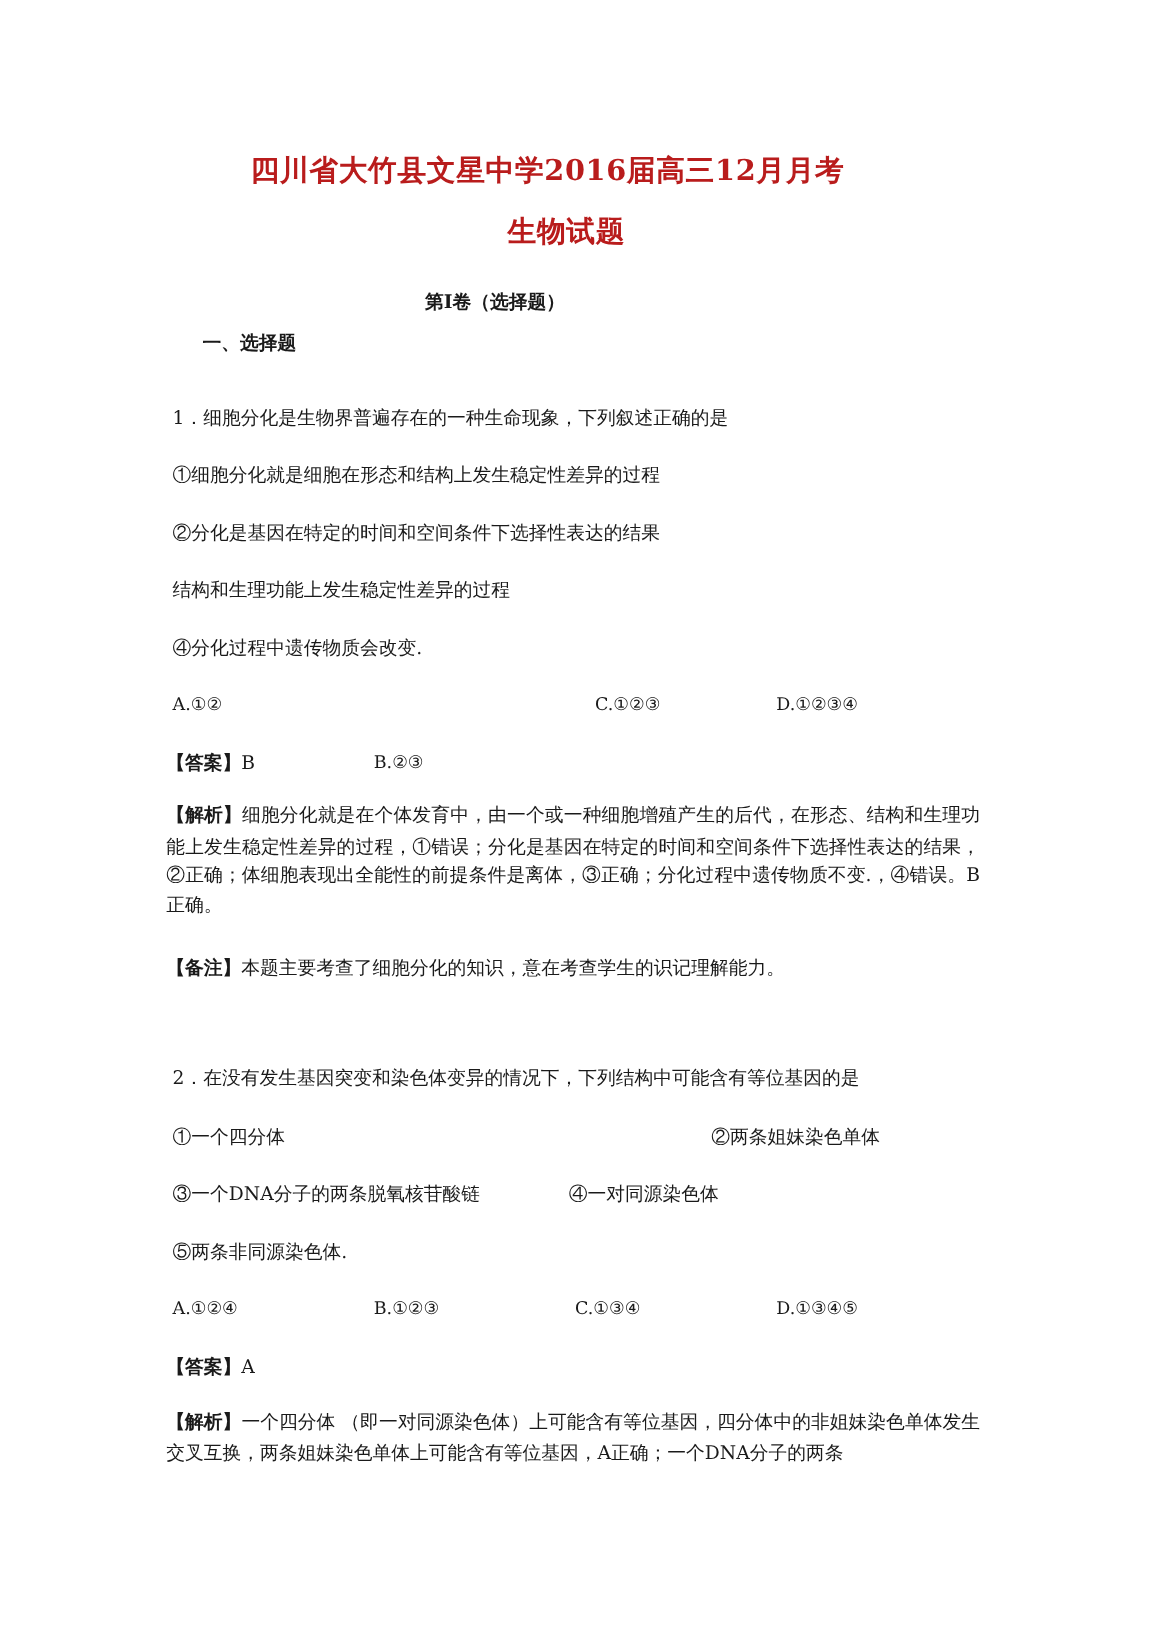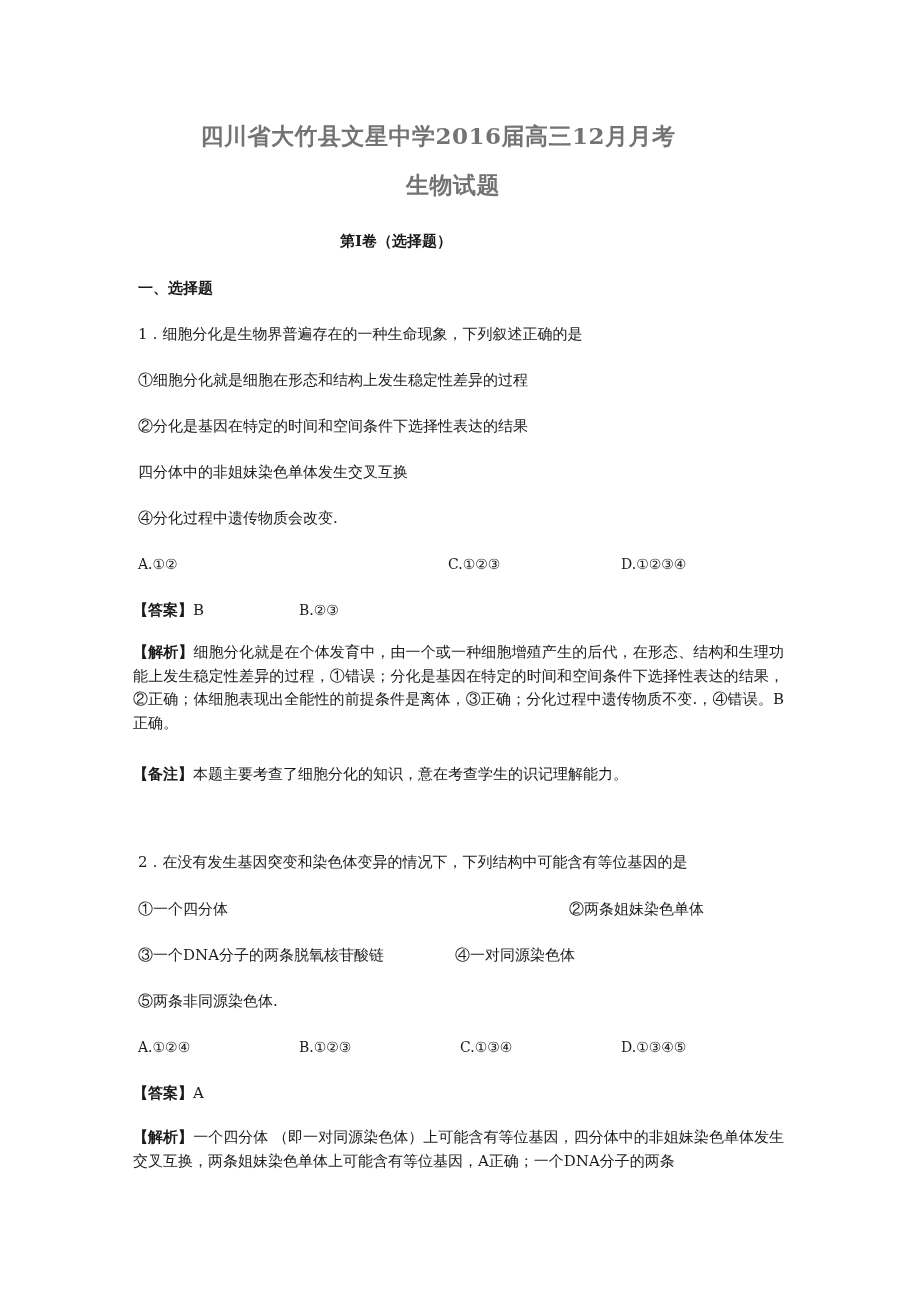--- a/index.html
+++ b/index.html
@@ -4,21 +4,21 @@
   <style>
     html, body { margin: 0; padding: 0; background: #ffffff; }
     body {
       width: 920px; height: 1302px; position: relative; overflow: hidden;
       font-family: "DejaVu Serif", "Liberation Serif", serif;
       color: #1a1a1a;
     }
     .page { position: absolute; left: 0; top: 0; width: 920px; height: 1302px; }
     .title {
       position: absolute; left: 0; width: 876px; text-align: center;
-      color: #737373; font-weight: bold; font-size: 23px; letter-spacing: 0.5px;
+      color: #b91c1c; font-weight: bold; font-size: 23px; letter-spacing: 0.5px;
     }
     .t1 { top: 121px; }
     .t2 { top: 170px; padding-left: 15px; }
     .sub {
       position: absolute; left: 0; width: 792px; text-align: center;
       font-weight: bold; font-size: 15px; top: 232px;
     }
     .line {
       position: absolute; left: 138px; font-size: 15px; white-space: nowrap;
       line-height: 22px;
@@ -32,32 +32,32 @@
     .lbl { font-weight: bold; font-family: Liberation Serif, serif; }
   </style>
 </head>
 <body>
 
 <div class="page">
 
   <div class="title t1">四川省大竹县文星中学2016届高三12月月考</div>
   <div class="title t2">生物试题</div>
   <div class="sub">第Ⅰ卷（选择题）</div>
-  <div class="line bold" style="top:277px;">一、选择题</div>
+  <div class="line bold" style="top:263px;margin-left:24px;">一、选择题</div>
 
   <div>
     <div class="line" style="top:323px;">1．细胞分化是生物界普遍存在的一种生命现象，下列叙述正确的是</div>
     <div class="line" style="top:369px;">①细胞分化就是细胞在形态和结构上发生稳定性差异的过程</div>
     <div class="line" style="top:415px;">②分化是基因在特定的时间和空间条件下选择性表达的结果</div>
-    <div class="line" style="top:461px;">四分体中的非姐妹染色单体发生交叉互换</div>
+    <div class="line" style="top:461px;">结构和生理功能上发生稳定性差异的过程</div>
     <div class="line" style="top:507px;">④分化过程中遗传物质会改变.</div>
 
     <div class="opt" style="top:553px; left:138px;">A.①②</div>
     <div class="opt" style="top:553px; left:299px;margin-top:46px;">B.②③</div>
-    <div class="opt" style="top:553px; left:448px;text-align:right;">C.①②③</div>
+    <div class="opt" style="top:553px; left:476px;text-align:right;">C.①②③</div>
     <div class="opt" style="top:553px; left:621px;text-align:right;">D.①②③④</div>
 
     <div class="line" style="top:599px; left:133px;">
       <span class="lbl">【答案】</span><span>B</span>
     </div>
 
     <div class="para" style="top:641px; left:133px; width:651px;">
       <span class="lbl">【解析】</span><span>细胞分化就是在个体发育中，由一个或一种细胞增殖产生的后代，在形态、结构和生理功能上发生稳定性差异的过程，①错误；分化是基因在特定的时间和空间条件下选择性表达的结果，②正确；体细胞表现出全能性的前提条件是离体，③正确；分化过程中遗传物质不变.，④错误。B正确。</span>
     </div>
 

